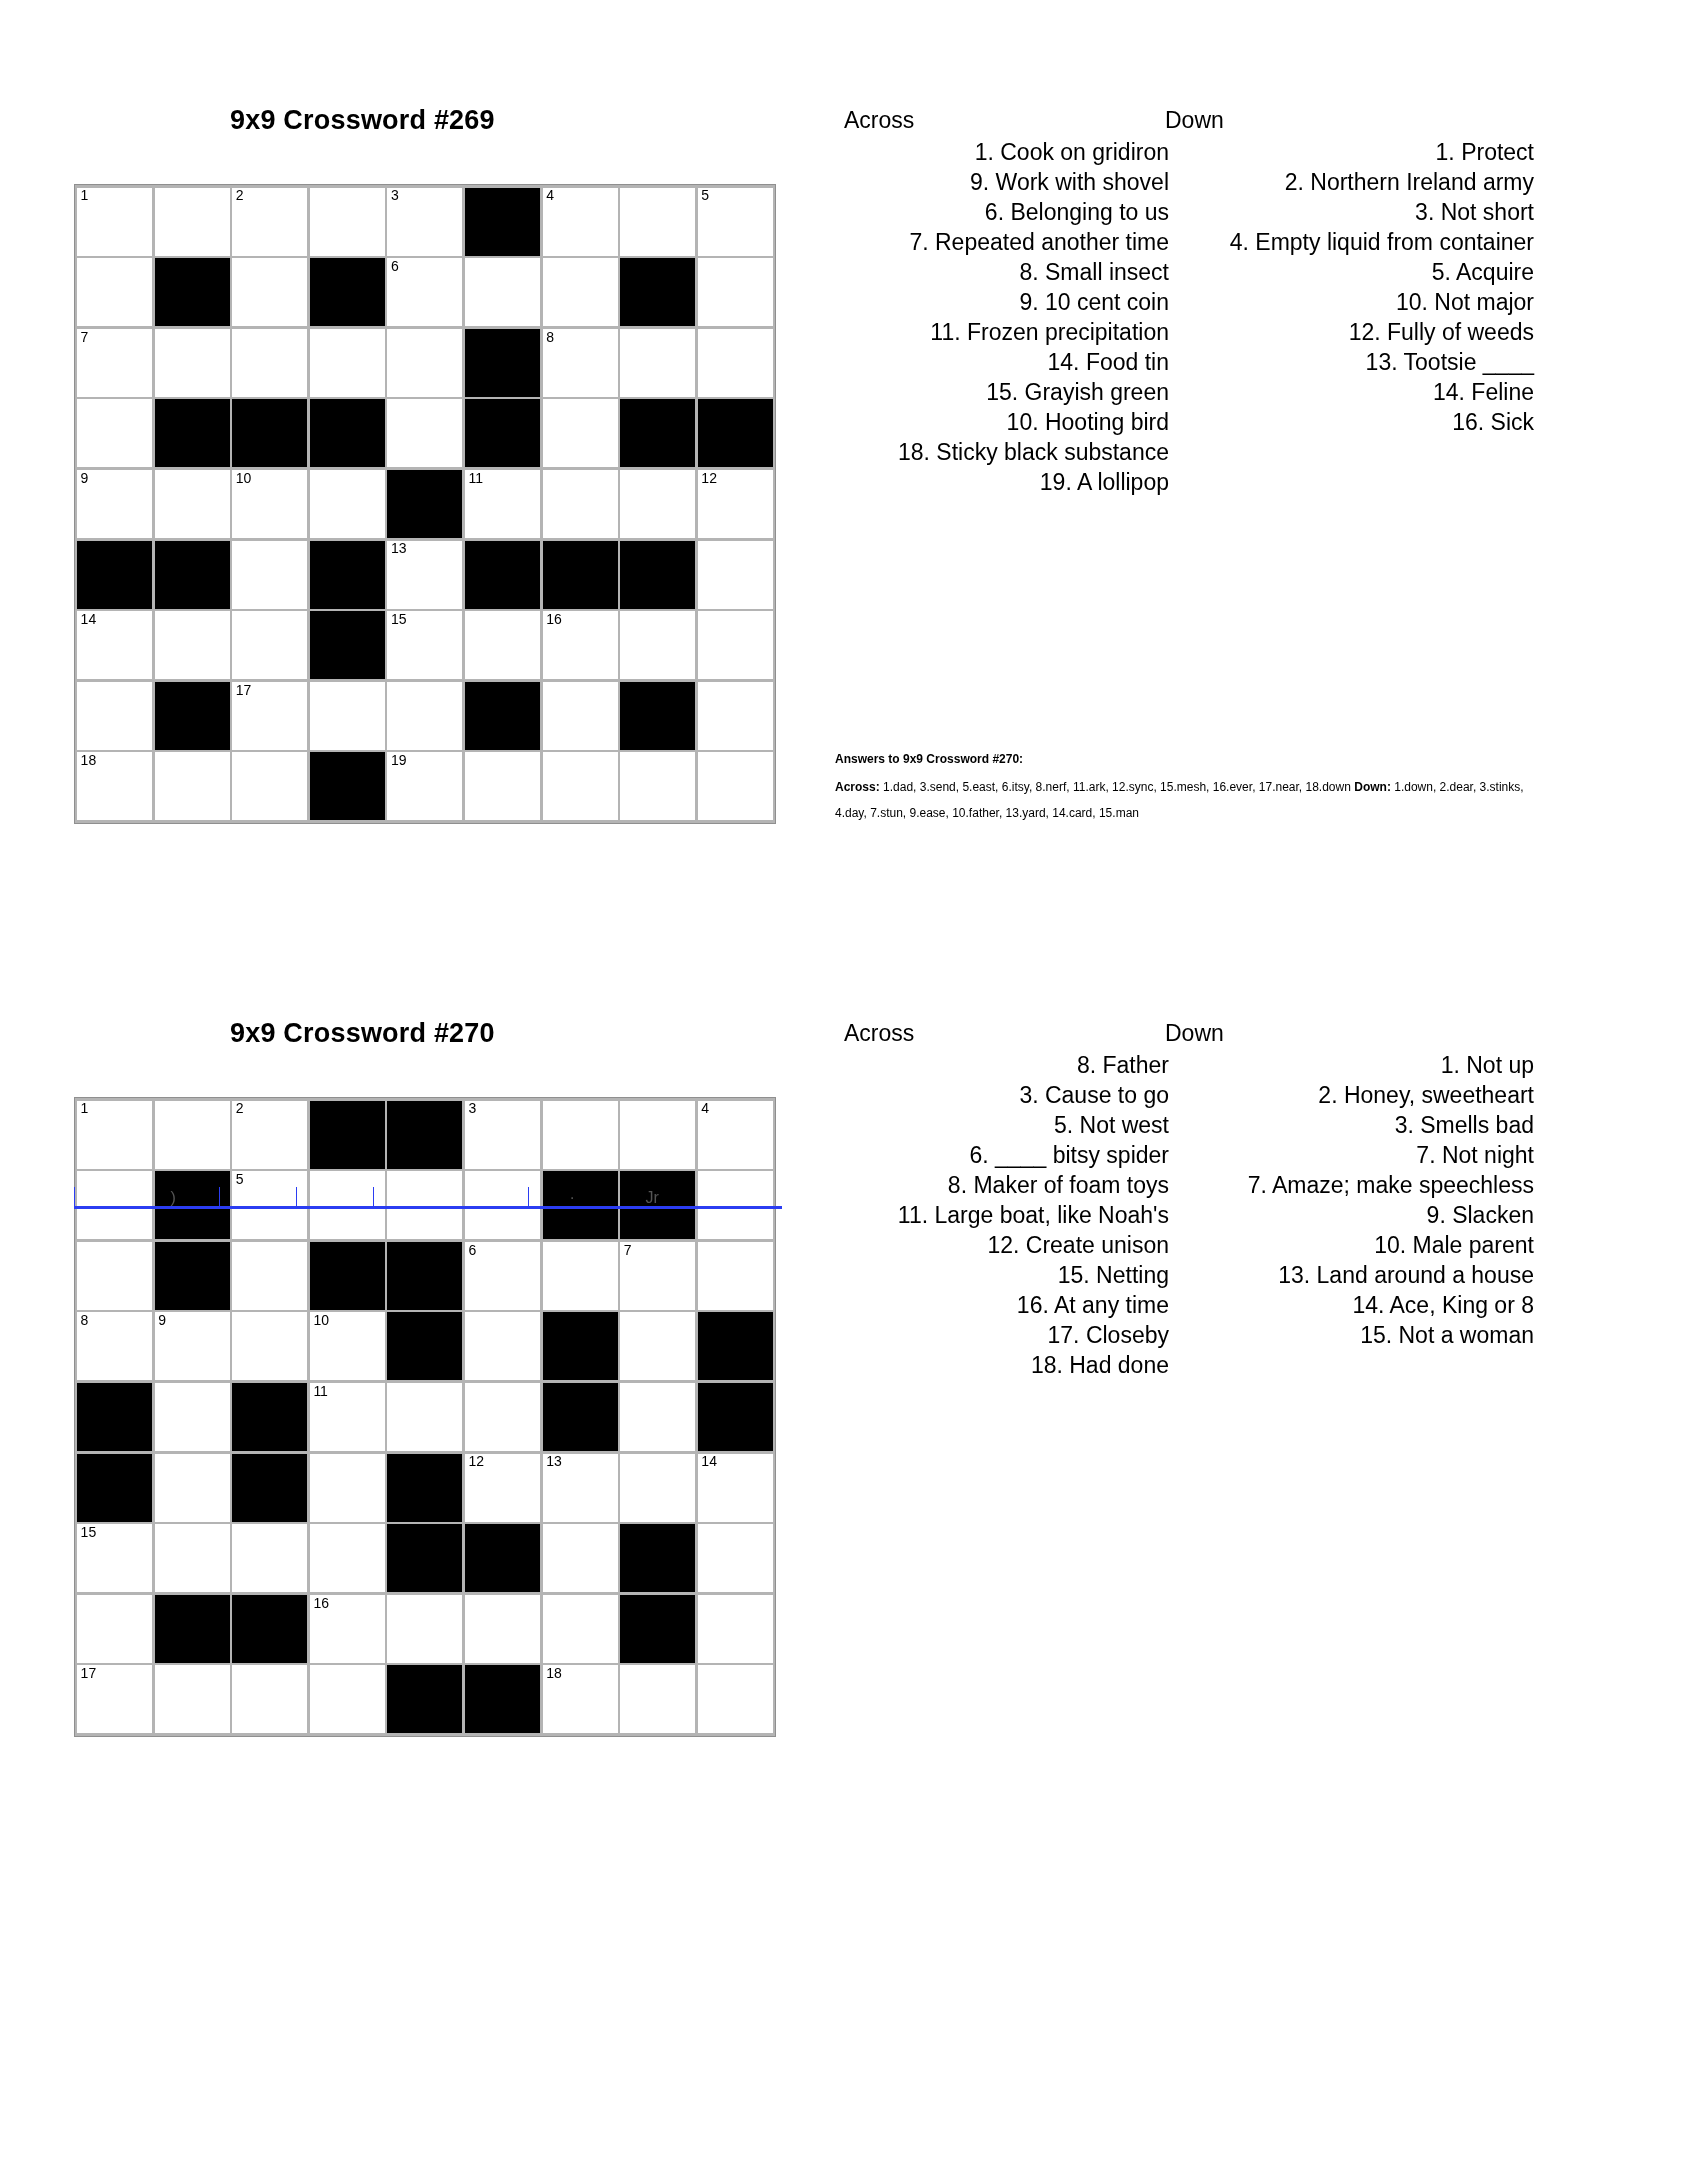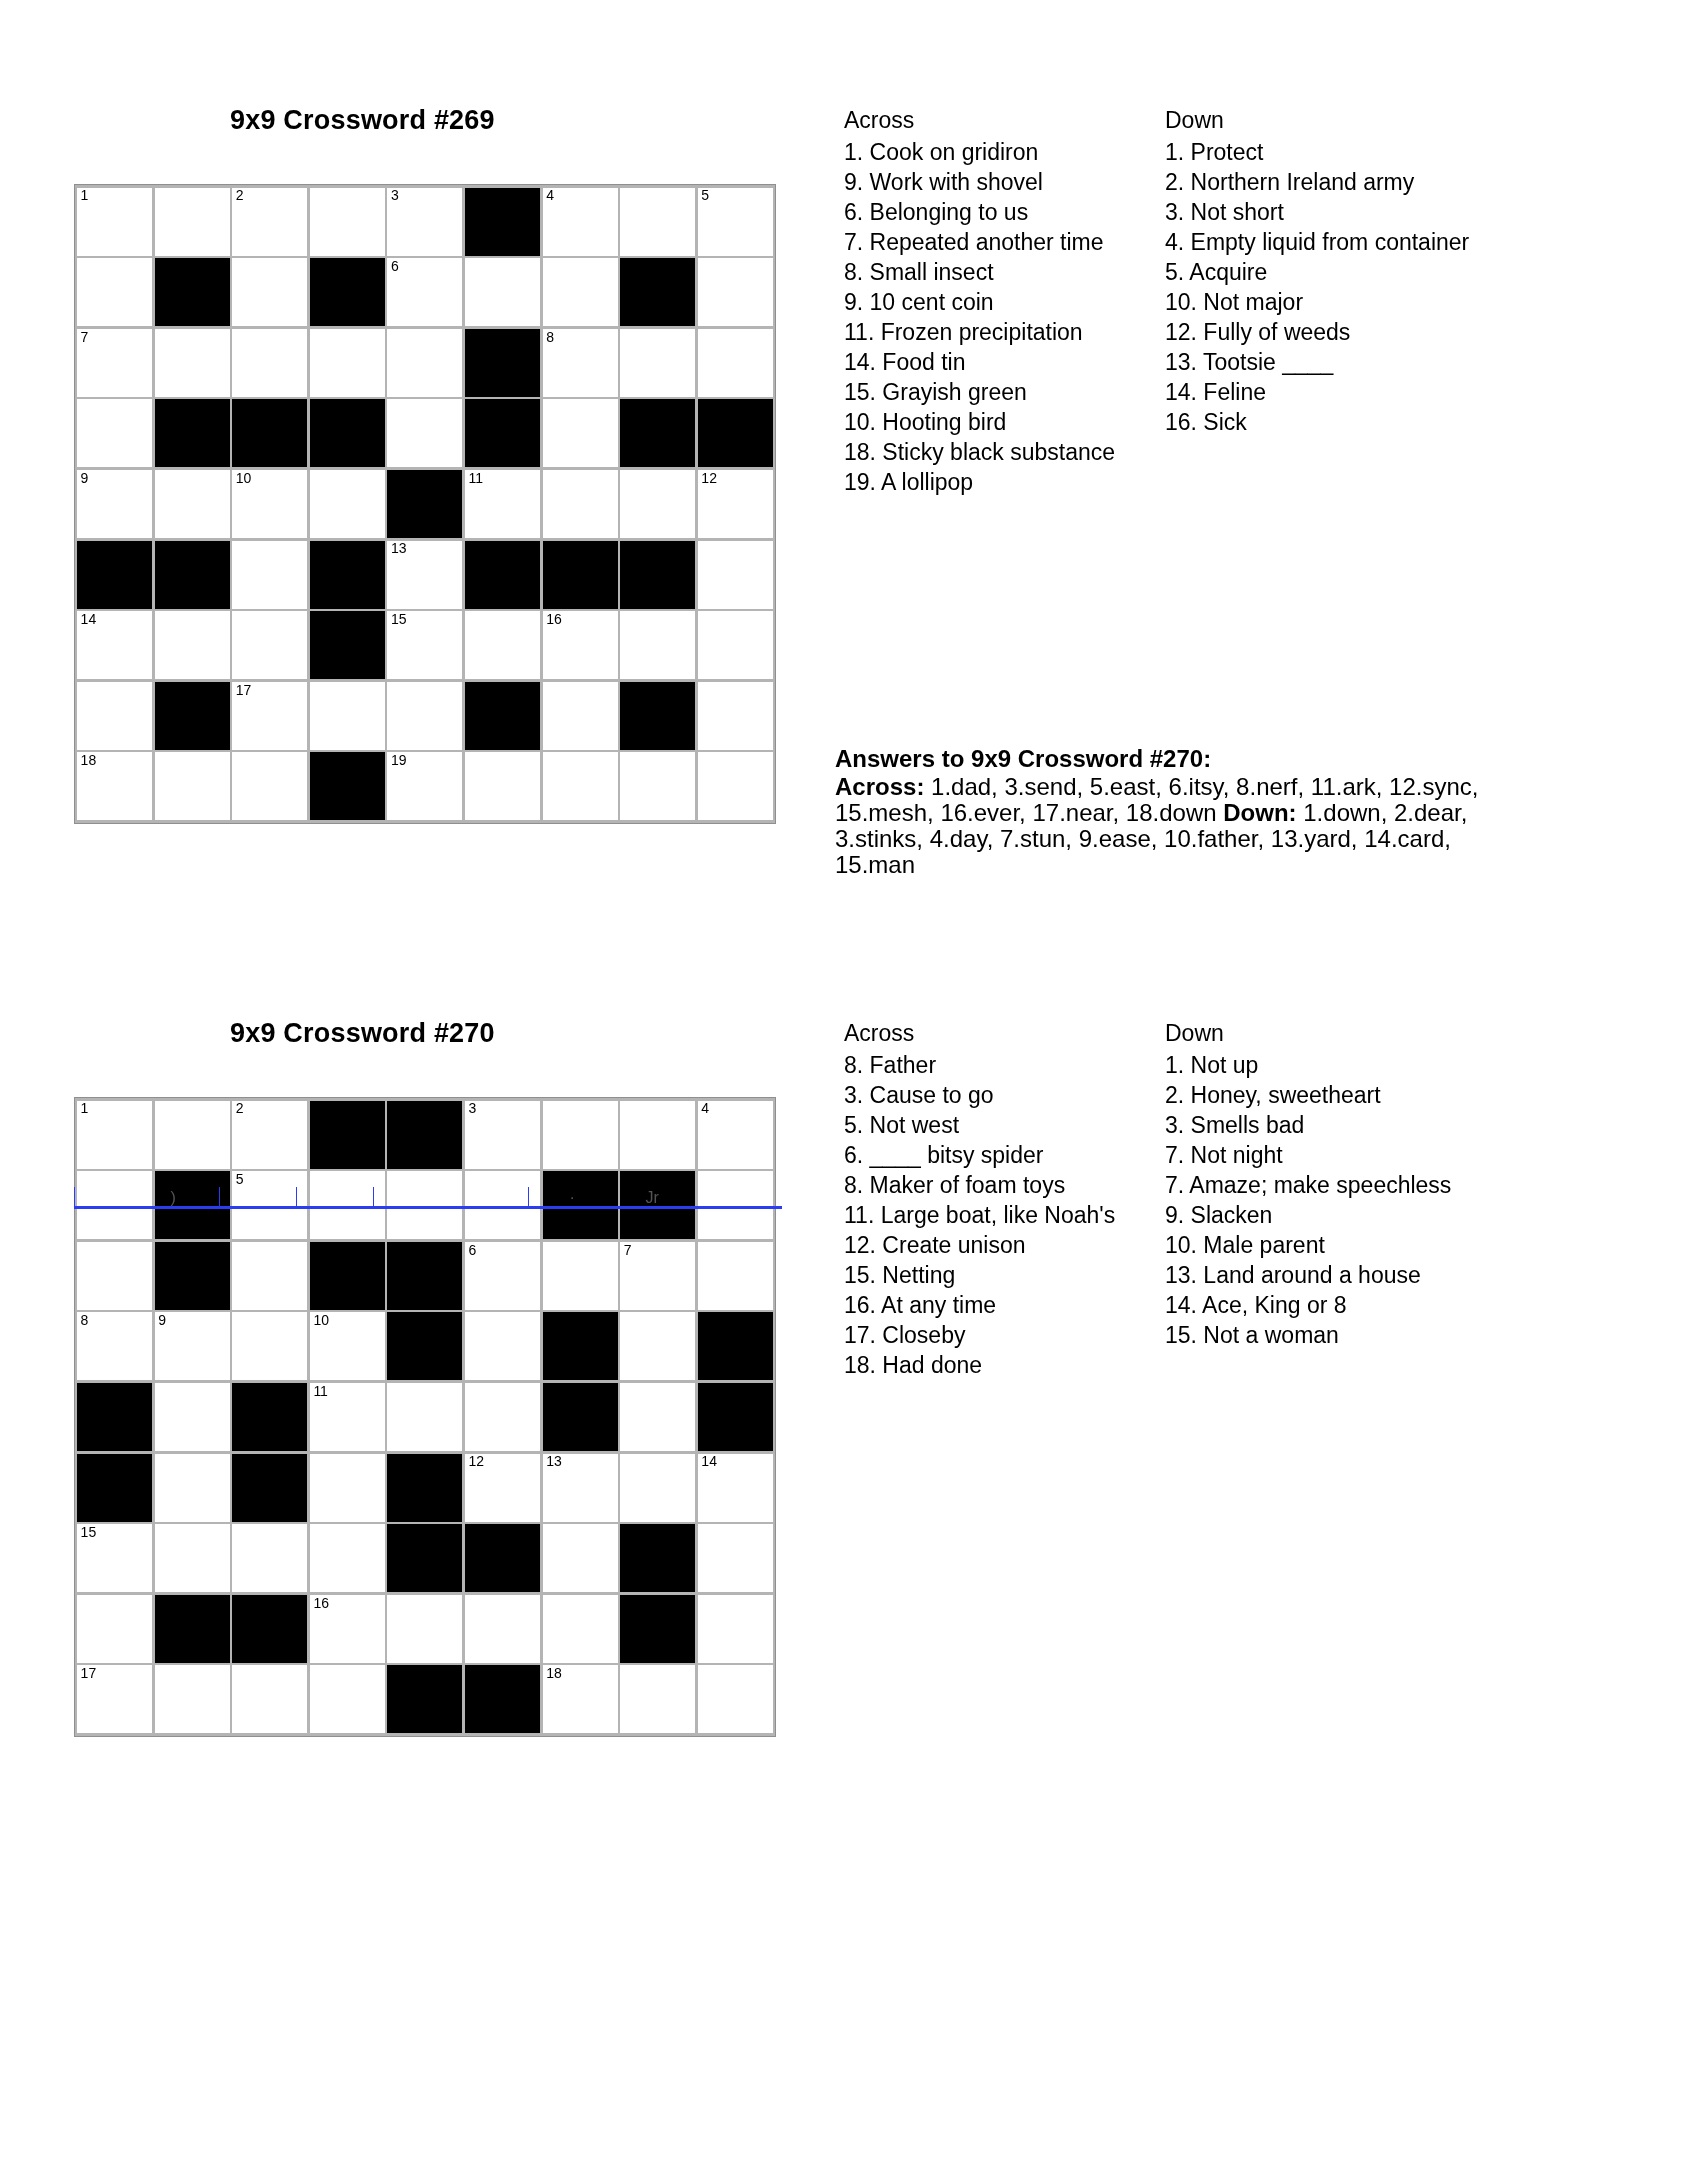--- a/index.html
+++ b/index.html
@@ -120,36 +120,37 @@
   .clue-col .heading {
     font-weight: normal;
     font-size: 23px;
     margin-bottom: 1.8px;
     display: block;
   }
   .clue-col ol {
     list-style: none;
     margin: 0;
     padding: 0;
+    text-align: right;
   }
   .clue-col li {
     margin: 0;
     padding: 0;
   }
   #p1-across { left: 781px; width: 325px; }
   #p1-down   { left: 1102px; width: 369px; }
   #p2-across { left: 781px; width: 325px; }
   #p2-down   { left: 1102px; width: 369px; }
 
   
   .answers {
     position: absolute;
     left: 772px;
     width: 693px;
-    font-size: 24px;
+    font-size: 12px;
     line-height: 26px;
   }
   #p1-answers { top: 641px; }
   .answers .ans-title {
     font-weight: bold;
     display: block;
     margin-bottom: 1.8px;
   }
   .answers b { font-weight: bold; }
 </style>

